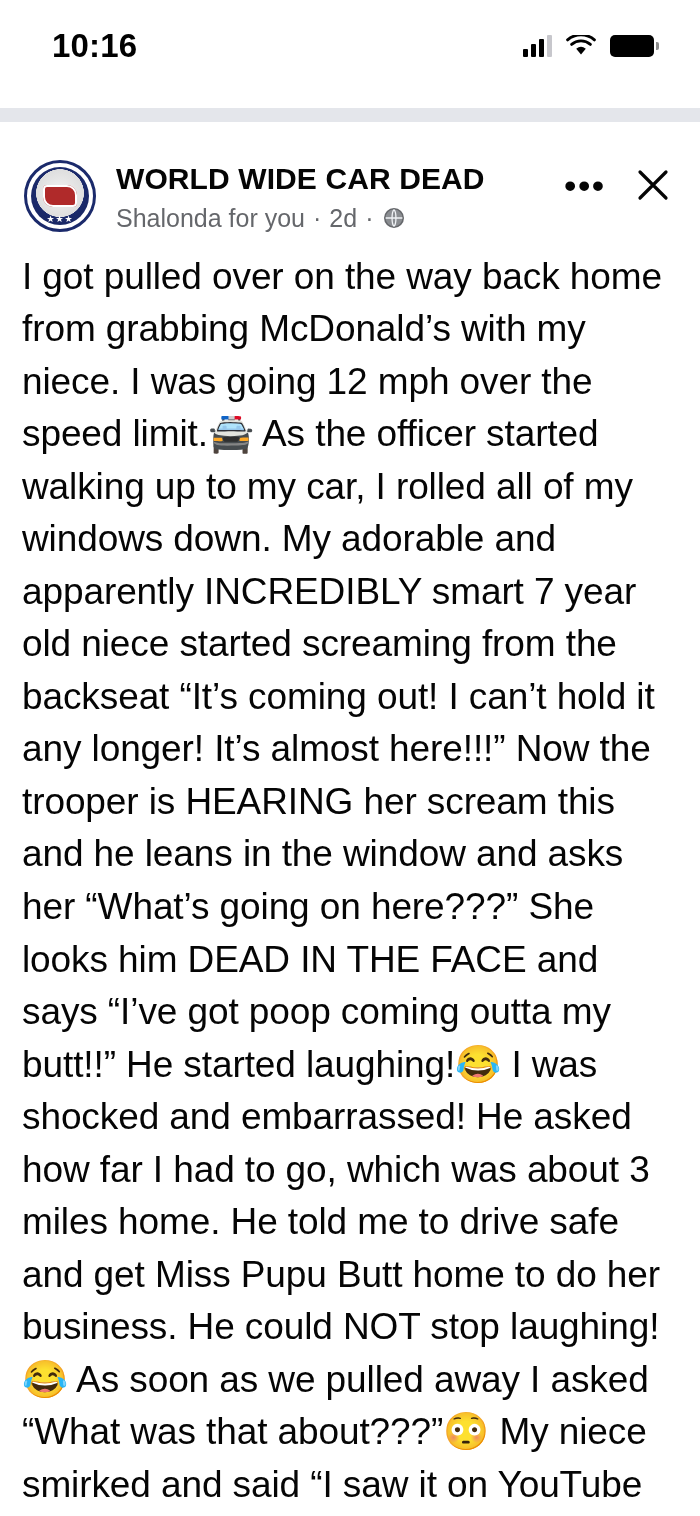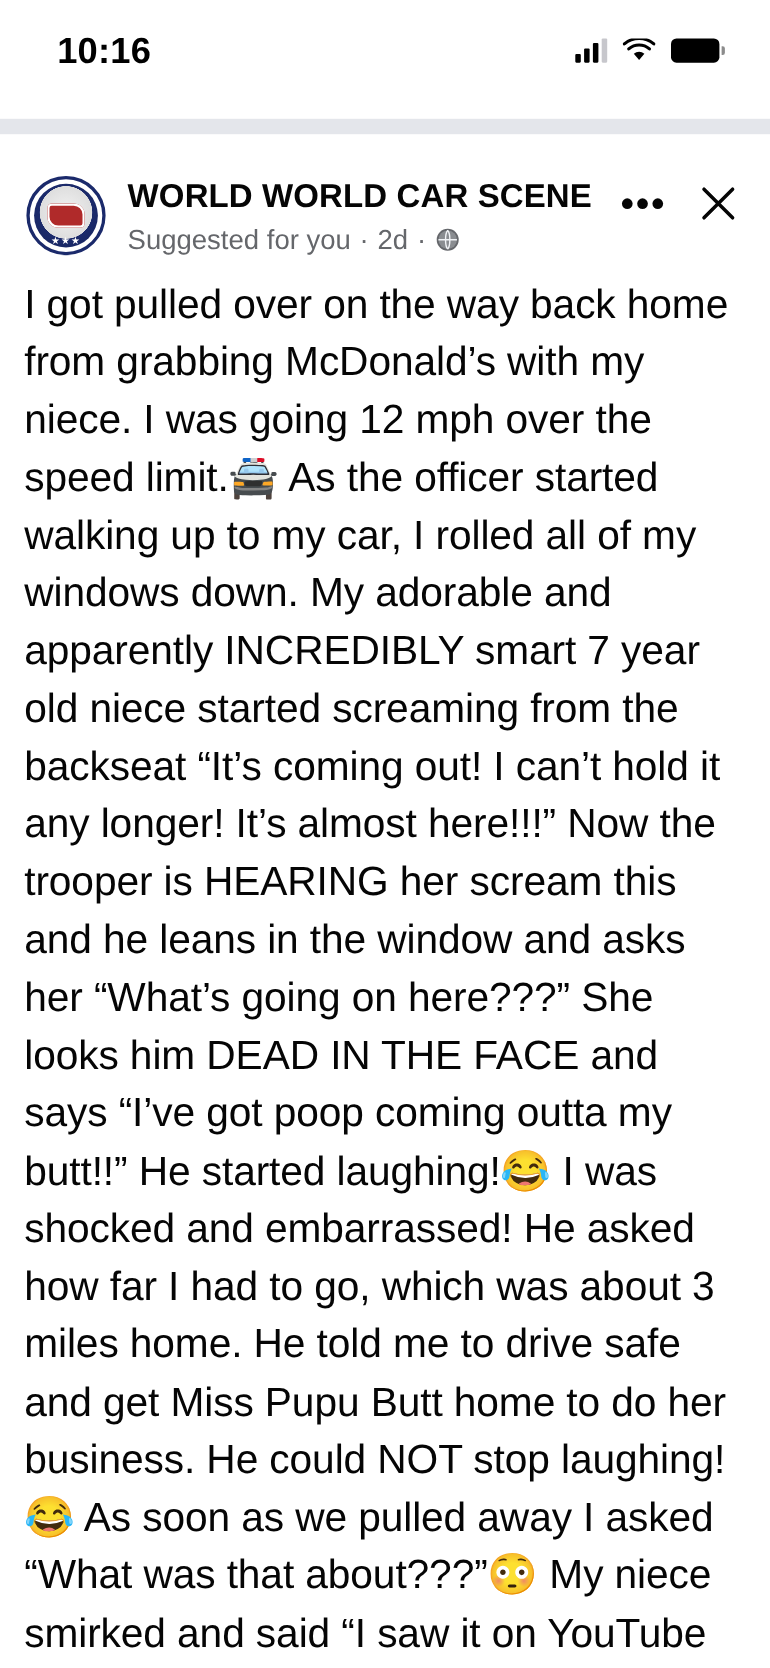--- a/index.html
+++ b/index.html
@@ -345,23 +345,23 @@
   <div class="post">
 
     <div class="post-header">
       <div class="avatar">
         <div class="av-inner"></div>
         <div class="av-mark"></div>
         <div class="av-star">★★★</div>
       </div>
 
       <div class="head-text">
-        <div class="page-name">WORLD WORLD CAR SCENE</div>
+        <div class="page-name">WORLD WIDE CAR DEAD</div>
         <div class="page-sub">
-          <span>Suggested for you</span>
+          <span>Shalonda for you</span>
           <span class="dot-sep">·</span>
           <span>2d</span>
           <span class="dot-sep">·</span>
           <span class="globe-icon">
             <svg viewBox="0 0 24 24" width="24" height="24" aria-hidden="true">
               <circle cx="12" cy="12" r="10" fill="#65676b"></circle>
               <circle cx="12" cy="12" r="8.4" fill="#8a8d91"></circle>
               <path d="M3.6 12h16.8M12 3.6c2.6 2.6 2.6 14.2 0 16.8M12 3.6c-2.6 2.6-2.6 14.2 0 16.8" stroke="#f0f2f5" stroke-width="1.3" fill="none"></path>
             </svg>
           </span>

